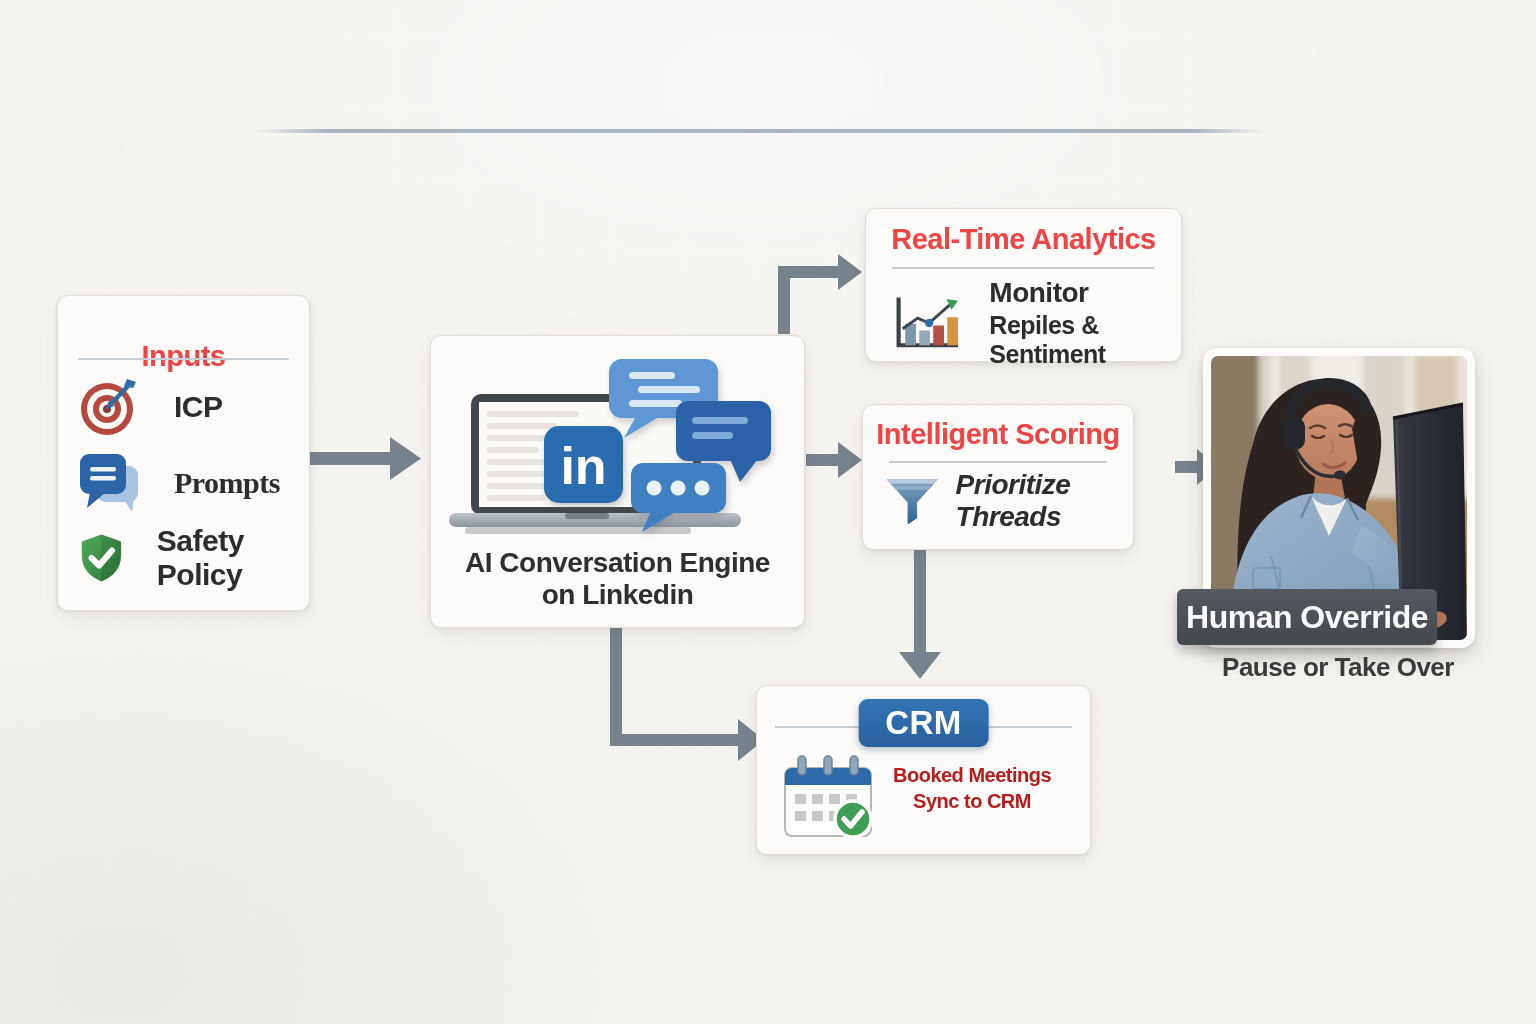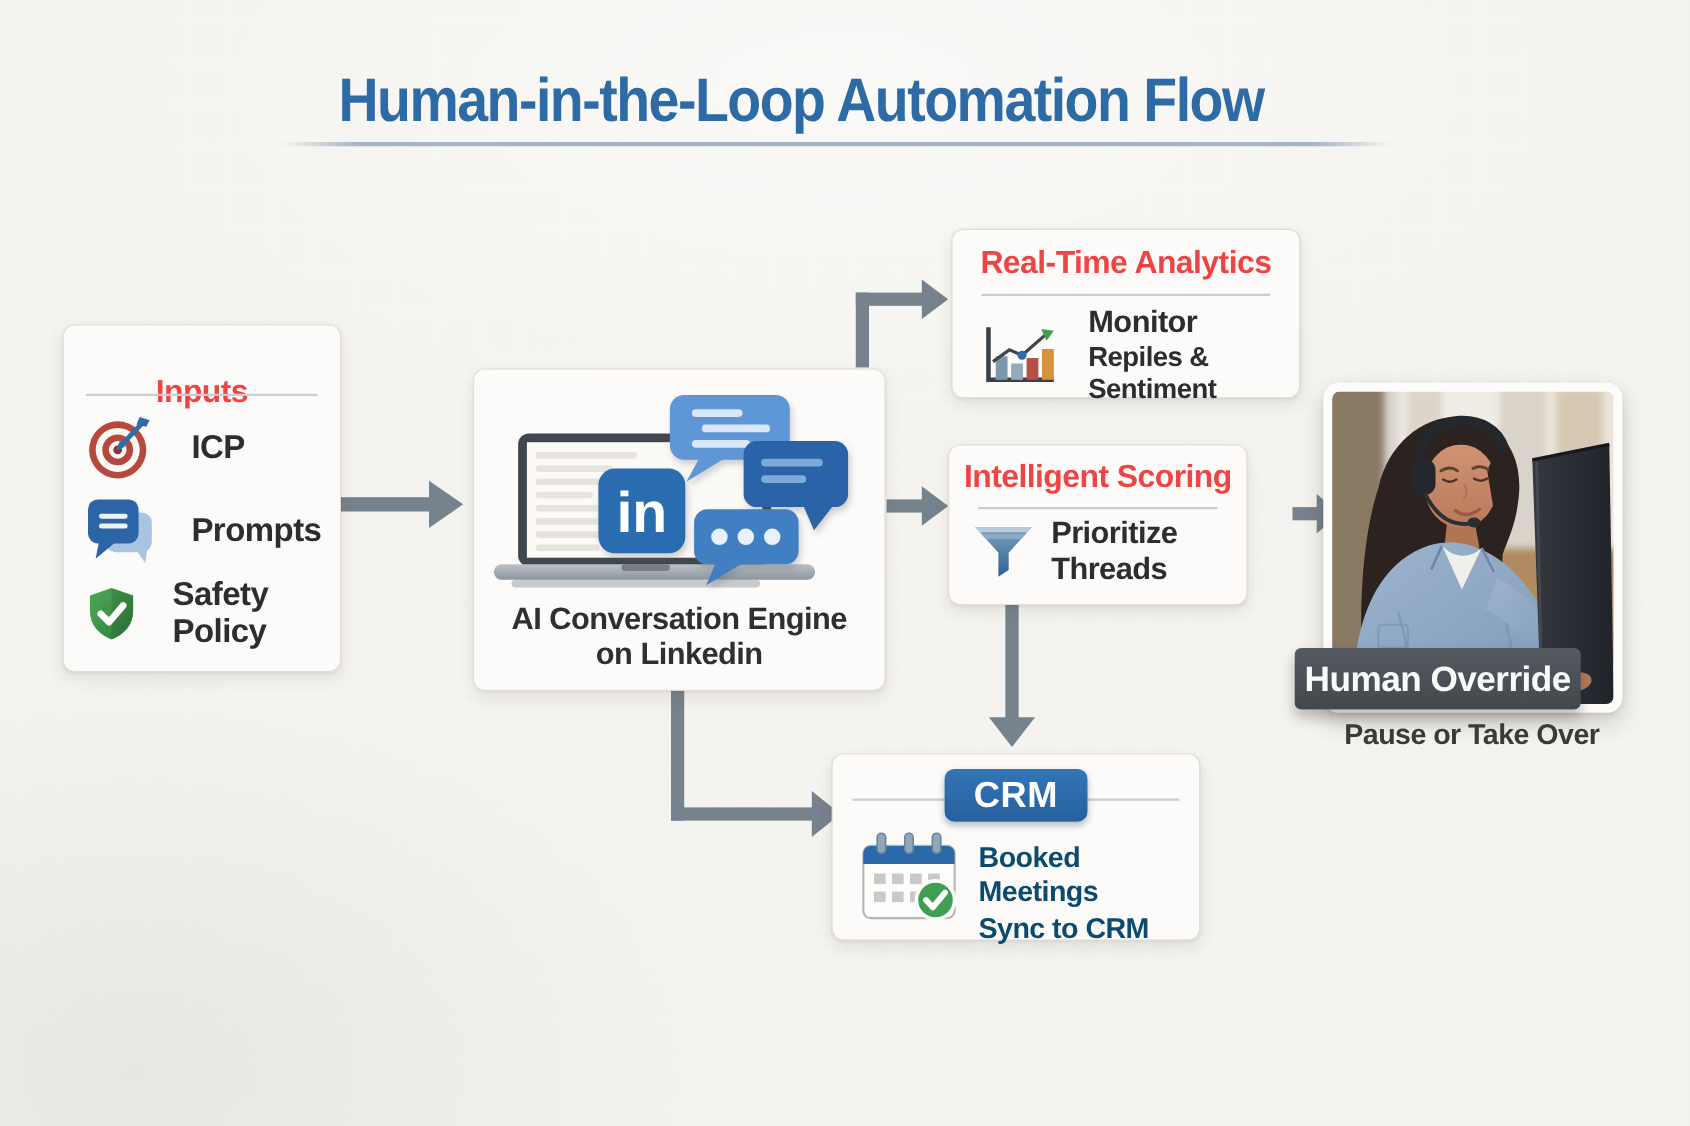--- a/index.html
+++ b/index.html
@@ -41,55 +41,55 @@
   
   .arrows{ position:absolute; inset:0; z-index:1; }
 
   
   .inputs-box{ left:57px; top:295px; width:253px; height:316px; }
   .inputs-box .card-title{ top:16px; font-size:29px;margin-top:28px; }
   .inputs-box .rule{ top:62px; left:20px; right:20px; }
   .input-item{ position:absolute; left:20px; width:215px; height:70px;
     display:flex; align-items:center; gap:32px; }
   .input-item .label{ font-size:30px; font-weight:700; color:#2d2d2d; letter-spacing:-.5px; }
-  .pos-0{ top:76px; } .pos-1{ top:152px; } .pos-2{ top:227px; }
+  .pos-0{ top:76px; } .pos-1{ top:152px;font-family:Liberation Serif, serif; } .pos-2{ top:227px; }
 
   
   .engine-box{ left:430px; top:335px; width:375px; height:293px; }
   .engine-art{ position:absolute; top:15px; left:0; }
   .engine-caption{ position:absolute; bottom:16px; left:0; width:100%; text-align:center;
     font-size:28px; font-weight:700; color:#2f2f2f; line-height:1.14; letter-spacing:-.5px; }
 
   
   .analytics-box{ left:865px; top:208px; width:317px; height:154px; }
   .analytics-box .card-title{ top:14px; font-size:29px; }
   .analytics-box .rule{ top:58px; left:26px; right:26px; }
   .analytics-row{ position:absolute; top:68px; left:26px; display:flex; align-items:center; gap:28px; }
   .analytics-text .l1{ font-size:28px; font-weight:700; color:#2d2d2d; letter-spacing:-.5px; }
   .analytics-text .l2{ font-size:25px; font-weight:700; color:#2d2d2d; letter-spacing:-.5px; margin-top:2px; }
 
   
   .scoring-box{ left:862px; top:404px; width:272px; height:146px; }
   .scoring-box .card-title{ top:13px; font-size:29px; }
   .scoring-box .rule{ top:56px; left:26px; right:26px; }
   .scoring-row{ position:absolute; top:64px; left:22px; display:flex; align-items:center; gap:16px; }
-  .scoring-row .label{ font-size:28px; font-weight:700; color:#2d2d2d; letter-spacing:-.5px; }
+  .scoring-row .label{ font-size:28px; font-weight:700; color:#2d2d2d; letter-spacing:-.5px;font-style:italic; }
 
   
   .crm-box{ left:756px; top:685px; width:335px; height:170px; }
   .crm-rule{ position:absolute; top:40px; left:18px; right:18px; height:2px; background:#c8cdd3; }
   .crm-badge{
     position:absolute; top:13px; left:50%; transform:translateX(-50%);
     background:linear-gradient(180deg,#3375b6,#27609e); color:#fff;
     font-size:33px; font-weight:700; padding:5px 27px; border-radius:9px;
     box-shadow:0 3px 6px rgba(30,60,100,.3); letter-spacing:.5px;
   }
   .crm-row{ position:absolute; top:66px; left:24px; display:flex; align-items:flex-start; gap:16px; }
   .crm-text{ margin-top:12px; }
-  .crm-text .l1, .crm-text .l2{ font-size:26px; font-weight:700; color:#0c4a6e; letter-spacing:-.5px; }
+  .crm-text .l1, .crm-text .l2{ font-size:20px; font-weight:700; color:#b91c1c; letter-spacing:-.5px;text-align:center; }
   .crm-text .l2{ margin-top:3px; }
 
   
   .photo-card{
     position:absolute; left:1203px; top:348px; width:272px; height:300px;
     background:#fdfcfa; border-radius:14px; padding:8px; z-index:2;
     box-shadow:0 9px 20px rgba(60,50,40,.20), 0 2px 5px rgba(0,0,0,.08);
   }
   .photo-inner{ width:256px; height:284px; border-radius:7px; overflow:hidden; }
   .override-banner{
@@ -102,23 +102,20 @@
   .override-caption{
     position:absolute; left:1177px; top:652px; width:322px; text-align:center; z-index:3;
     font-size:26px; font-weight:700; color:#3a3a3a; letter-spacing:-.5px;
   }
 </style>
 </head>
 <body>
 
 <div class="canvas">
 
-  <h1 class="page-title">
-    <span>Human-in-the-Loop Automation Flow</span>
-  </h1>
   <div class="title-underline"></div>
 
   <svg class="arrows" width="1536" height="1024" viewBox="0 0 1536 1024">
     <g fill="#76828c">
       <g>
         <rect x="308" y="452" width="84" height="13"></rect>
         <polygon points="390,437 390,480 421,458.5"></polygon>
       </g>
       <g>
         <rect x="778" y="266" width="12" height="68"></rect>

